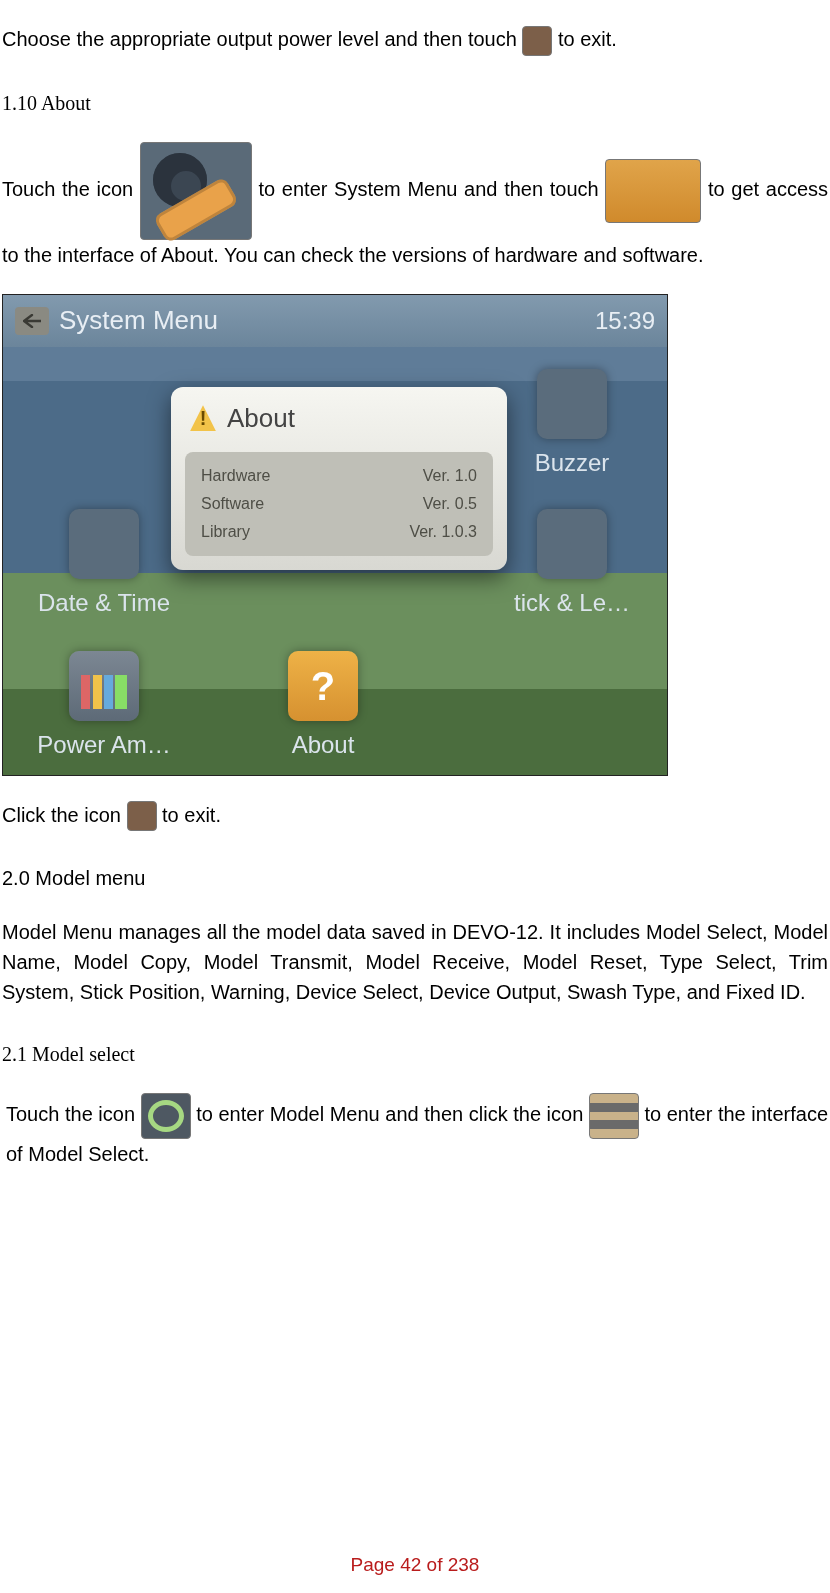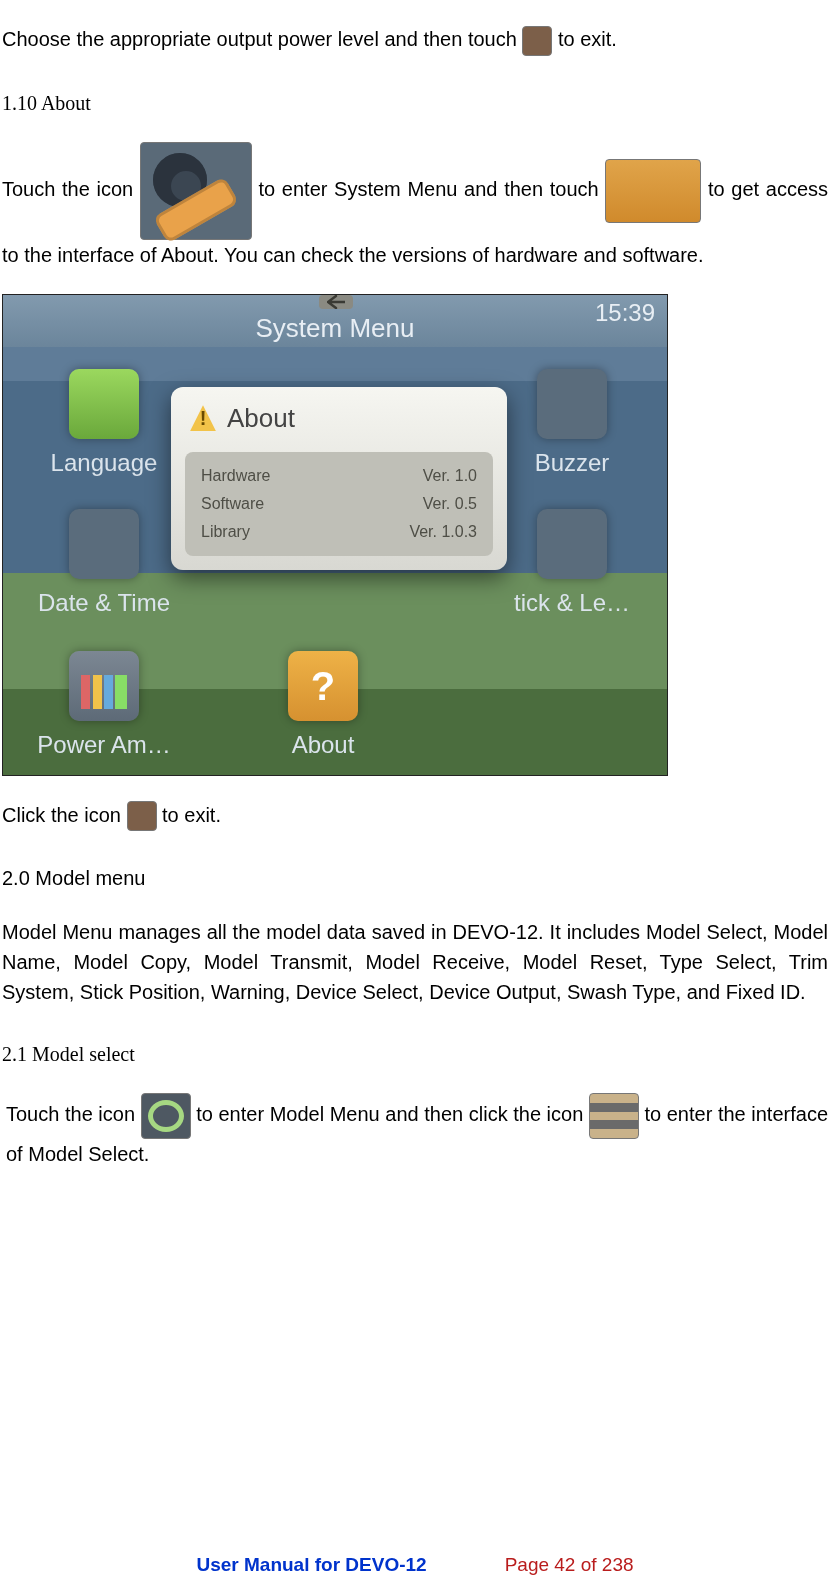--- a/index.html
+++ b/index.html
@@ -99,21 +99,20 @@
     .titlebar {
       position: absolute;
       top: 0; left: 0; right: 0;
       height: 52px;
       background: linear-gradient(#829aae, #6b859b);
       display: flex;
       align-items: center;
       color: #e8eef4;
       font-family: sans-serif;
       font-size: 26px;
-      flex-direction: column;
     }
     .titlebar .back {
       width: 34px; height: 28px;
       margin: 0 10px 0 12px;
       background: #8a8a82;
       border-radius: 4px;
       display: flex; align-items: center; justify-content: center;
     }
     .titlebar .clock {
       position: absolute;
@@ -228,24 +227,20 @@
     <div class="titlebar">
       <span class="back">
         <svg width="18" height="14" viewBox="0 0 18 14">
             <path d="M9 1 L1 7 L9 13 M1 7 H18" stroke="#3a3a34" stroke-width="2.4" fill="none" stroke-linecap="round"></path>
           </svg>
       </span>
       <span>System Menu</span>
       <span class="clock">15:39</span>
     </div>
 
-    <div class="grid-item l1">
-      <div class="gi-icon gi-green"></div>
-      <div>Language</div>
-    </div>
     <div class="grid-item r1">
       <div class="gi-icon"></div>
       <div>Buzzer</div>
     </div>
     <div class="grid-item l2">
       <div class="gi-icon"></div>
       <div>Date &amp; Time</div>
     </div>
     <div class="grid-item r2">
       <div class="gi-icon"></div>
@@ -298,15 +293,14 @@
     <span>Touch the icon </span>
     <span class="inline-icon med gear"></span>
     <span> to enter Model Menu and then click the icon </span>
     <span class="inline-icon med list"></span>
     <span> to enter the interface of Model Select.</span>
   </p>
 
 </div>
 
 <div class="footer">
-  <span class="left">User Manual for DEVO-12</span>
   <span class="right">Page 42 of 238</span>
 </div>
 
 </body></html>

